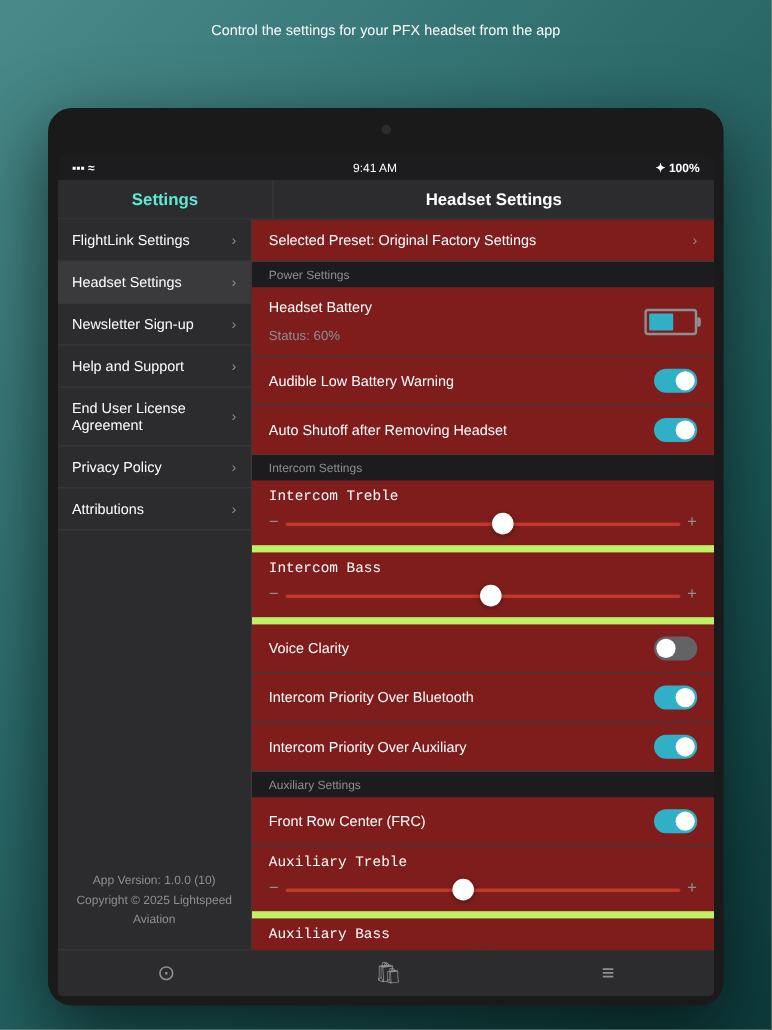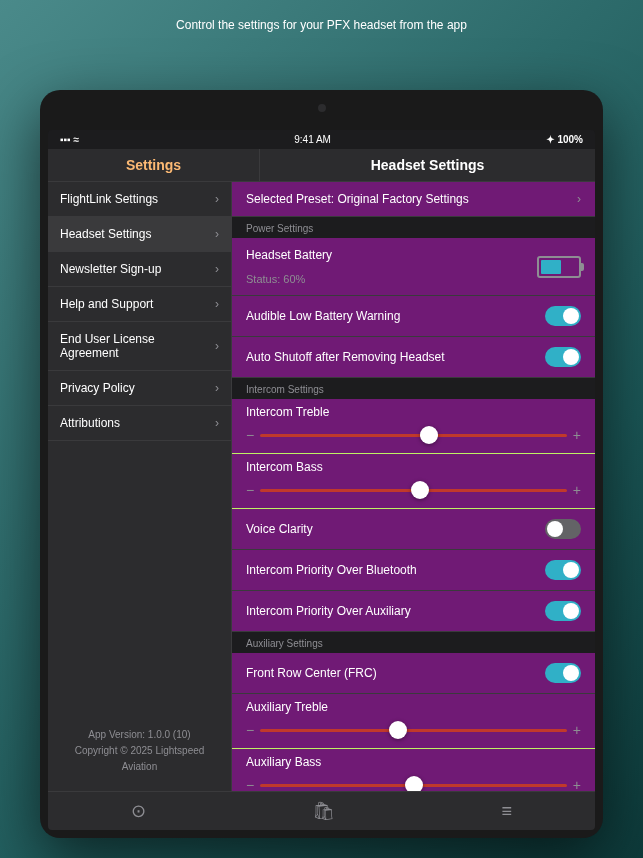--- a/index.html
+++ b/index.html
@@ -57,45 +57,45 @@
     .status-center { font-size: 10px; font-weight: 500; }
     .status-right { font-size: 10px; font-weight: 600; }
     
     .nav-bar {
       display: flex;
       background: #2c2c2e;
       border-bottom: 1px solid #3a3a3c;
       flex-shrink: 0;
     }
     .nav-left {
-      width: 212px;
+      width: 180px;
       padding: 8px 12px;
       font-size: 14px;
       font-weight: 600;
-      color: #fdba74;
+      color: #5eead4;
       text-align: center;
       border-right: 1px solid #3a3a3c;
     }
     .nav-right {
       flex: 1;
       padding: 8px 12px;
       font-size: 14px;
       font-weight: 600;
       color: white;
       text-align: center;
     }
     
     .content-area {
       display: flex;
       flex: 1;
       overflow: hidden;
     }
     
     .sidebar {
-      width: 184px;
+      width: 162px;
       background: #2c2c2e;
       border-right: 1px solid #3a3a3c;
       flex-shrink: 0;
       overflow-y: auto;
       display: flex;
       flex-direction: column;
     }
     .sidebar-item {
       display: flex;
       justify-content: space-between;
@@ -121,21 +121,21 @@
     }
     .sidebar-version {
       font-size: 10px;
       color: #8e8e93;
       text-align: center;
       line-height: 1.6;
     }
     
     .right-panel {
       flex: 1;
-      background: #701a75;
+      background: #7f1d1d;
       overflow-y: auto;
     }
     .setting-row {
       display: flex;
       justify-content: space-between;
       align-items: center;
       padding: 10px 14px;
       border-bottom: 1px solid #3a3a3c;
     }
     .setting-row-label {
@@ -193,21 +193,22 @@
       position: absolute;
       top: 2px;
       left: 2px;
       height: calc(100% - 4px);
       background: #30b0c7;
       border-radius: 1px;
     }
     
     .slider-container {
       padding: 6px 14px 10px;
-      border-bottom: 1px solid #bef264;
+      border-bottom: 6px solid #bef264;
+      font-family: Liberation Mono, monospace;
     }
     .slider-label {
       font-size: 12px;
       color: white;
       margin-bottom: 8px;
     }
     .slider-track-wrap {
       position: relative;
       display: flex;
       align-items: center;

